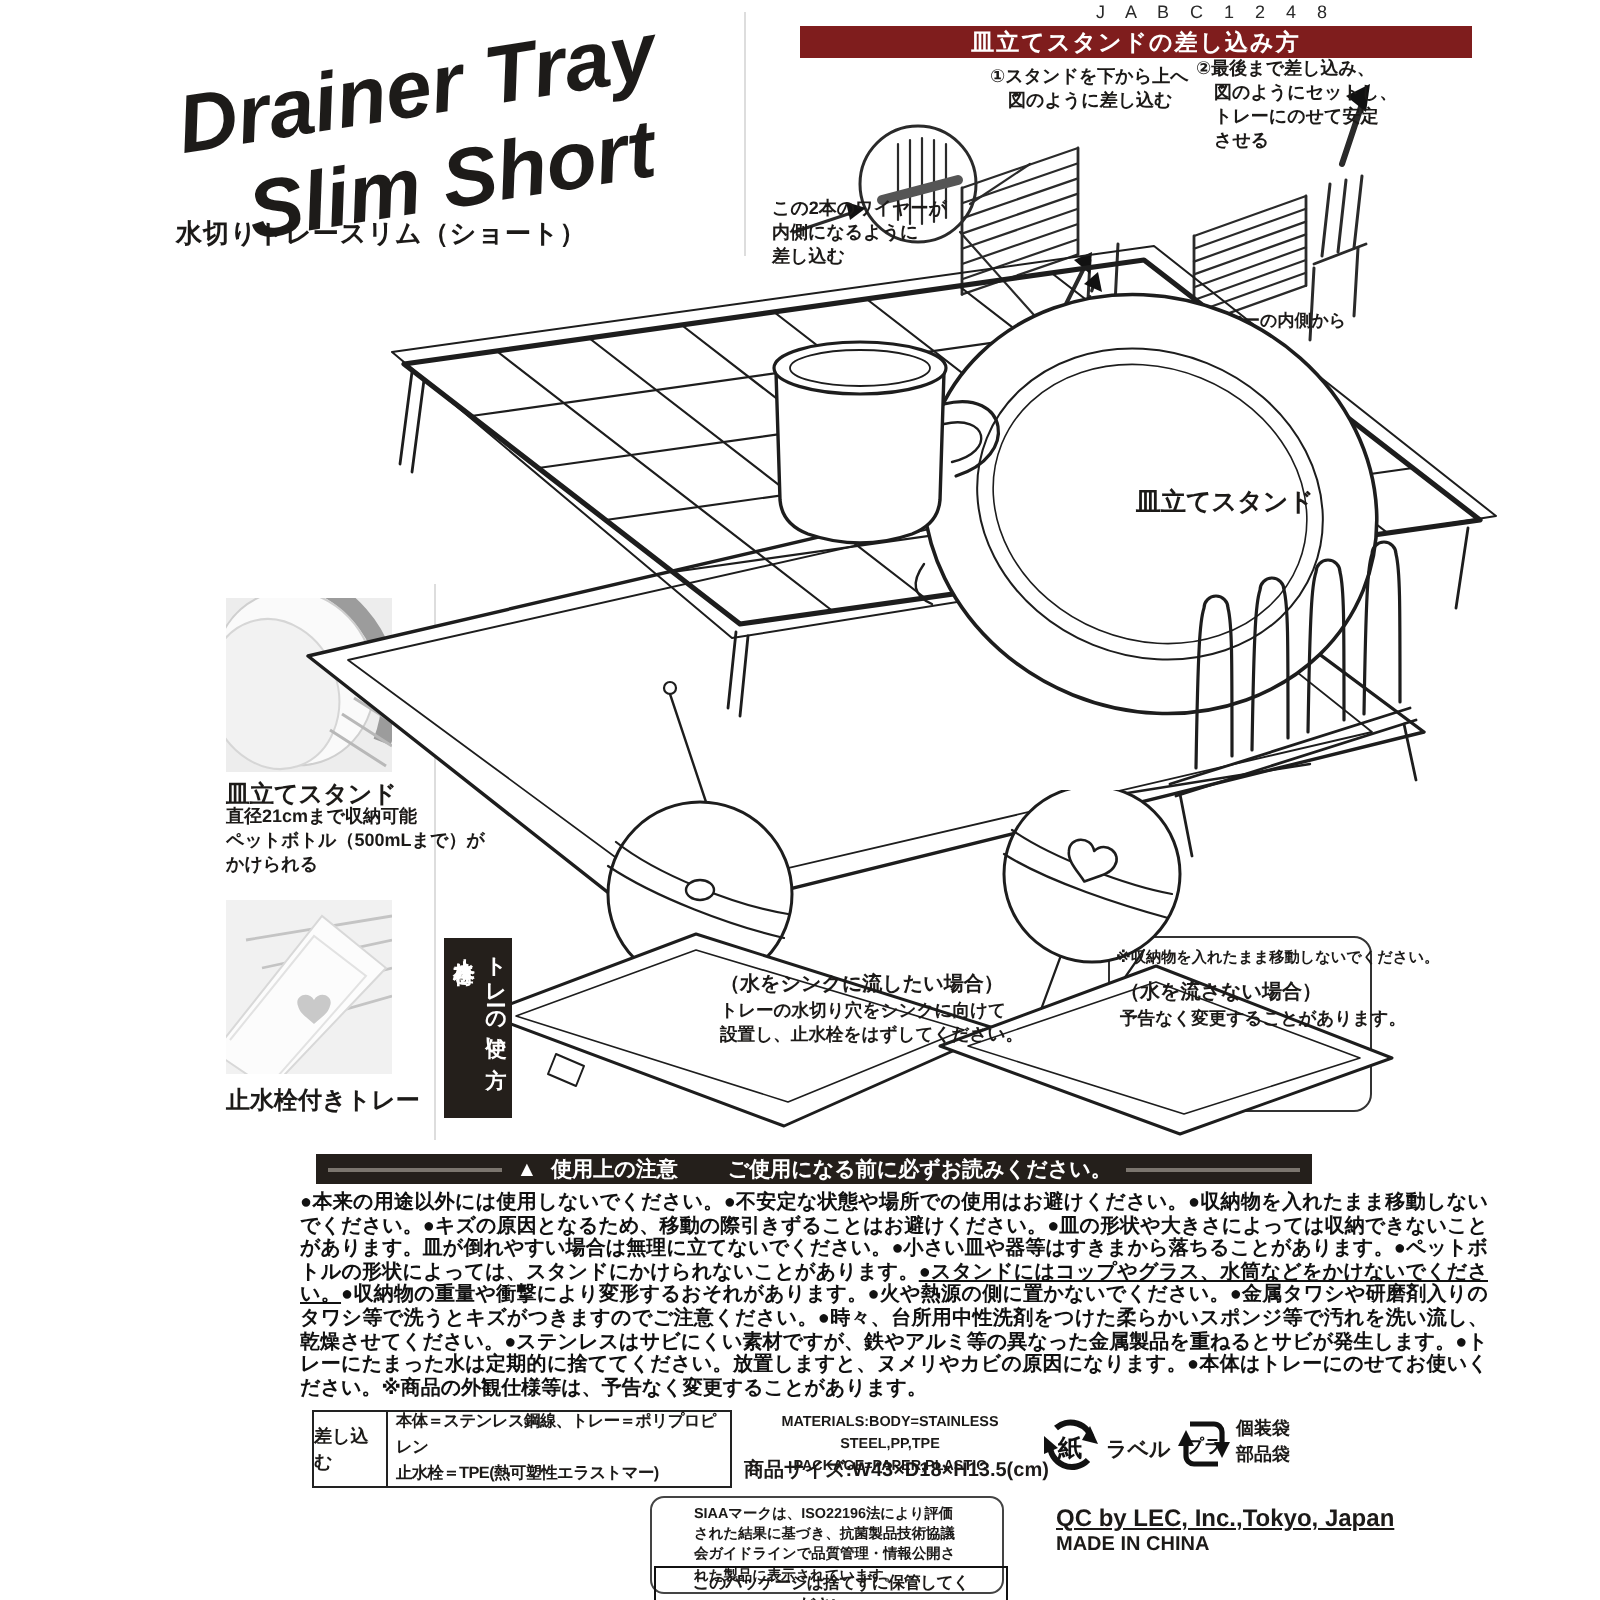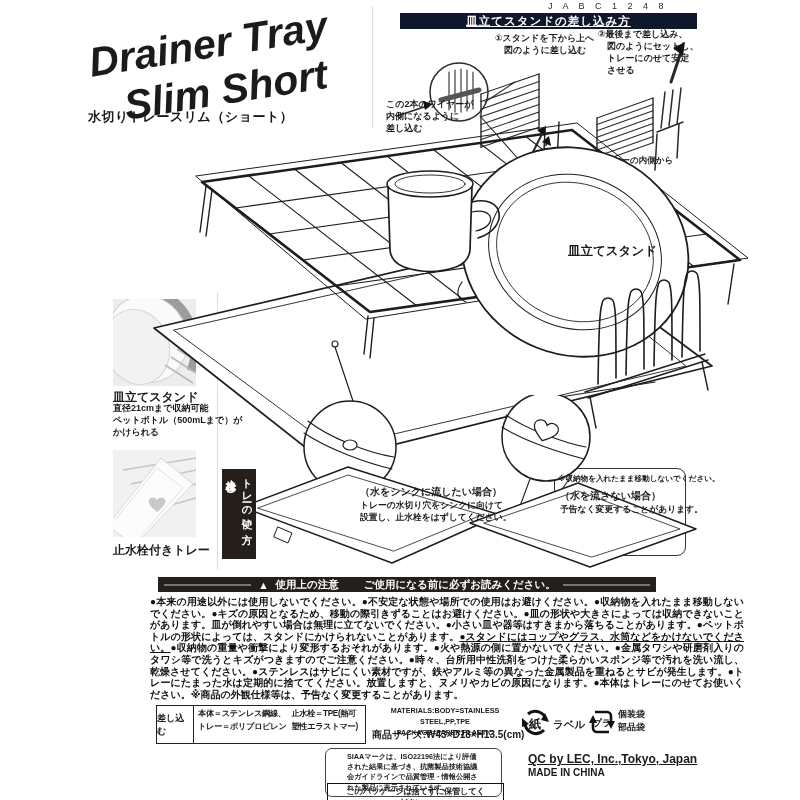--- a/index.html
+++ b/index.html
@@ -4,41 +4,41 @@
 <style>
   html,body{margin:0;padding:0;background:#fff;}
   #page{position:relative;width:800px;height:800px;background:#fff;overflow:hidden;
         font-family:"Liberation Sans","DejaVu Sans",sans-serif;color:#1c1a18;}
   .abs{position:absolute;}
   .pre{white-space:pre-line;}
   .b{font-weight:bold;text-align:center;}
   svg text{font-family:"Liberation Sans","DejaVu Sans",sans-serif;}
   
   .code{left:548px;top:1px;width:145px;font-size:9px;letter-spacing:4px;color:#2a2a2a;}
-  .tr-header{left:400px;top:13px;width:297px;height:16px;background:#0f172a;color:#fff;
-             font-size:11.5px;font-weight:bold;display:flex;align-items:center;justify-content:center;letter-spacing:1px;text-decoration:underline;}
+  .tr-header{left:400px;top:13px;width:336px;height:16px;background:#7f1d1d;color:#fff;
+             font-size:11.5px;font-weight:bold;display:flex;align-items:center;justify-content:center;letter-spacing:1px;}
   .note{font-size:9px;line-height:1.32;font-weight:600;}
   .small-note{font-size:8.5px;line-height:1.3;font-weight:600;}
   
   .vbanner{left:222px;top:469px;width:34px;height:90px;background:#241f1b;color:#fff;
            display:flex;flex-direction:row;justify-content:center;gap:1px;padding:2px 0;box-sizing:border-box;z-index:6;}
   .vbanner span{writing-mode:vertical-rl;text-orientation:upright;font-size:10.5px;font-weight:bold;letter-spacing:1px;line-height:15px;}
   
   .caution-bar{left:158px;top:577px;width:498px;height:15px;background:#241f1b;color:#fff;
                display:flex;align-items:center;gap:7px;padding:0 6px;box-sizing:border-box;z-index:6;}
   .caution-bar .rule{flex:1;height:2px;background:#7b756e;}
   .caution-bar .t{font-size:10.5px;font-weight:bold;white-space:nowrap;}
   .caution-body{left:150px;top:596px;width:594px;font-size:10px;line-height:11.6px;
                 font-weight:600;text-align:justify;z-index:5;color:#111;}
   .caution-body .emph{font-weight:800;text-decoration:underline;}
   
   .mat-table{left:156px;top:705px;width:210px;height:39px;border:1.2px solid #222;display:flex;z-index:5;box-sizing:border-box;}
   .mat-table .c1{width:36px;border-right:1.2px solid #222;display:flex;align-items:center;justify-content:center;
                  font-size:9px;font-weight:600;}
-  .mat-table .c2{flex:1;display:flex;flex-direction:row;justify-content:center;padding:2px 4px;
+  .mat-table .c2{flex:1;display:flex;flex-direction:column;justify-content:center;padding:2px 4px;
                  font-size:8.2px;line-height:1.55;font-weight:600;letter-spacing:-0.3px;}
   .en-lines{left:370px;top:706px;width:150px;text-align:center;font-size:7.2px;line-height:1.5;font-weight:600;z-index:5;}
   .size-line{left:372px;top:728px;font-size:10px;font-weight:bold;z-index:5;}
   .mark-label{font-size:10.5px;font-weight:600;}
   
   .siaa-box{left:325px;top:748px;width:177px;border:1px solid #444;border-radius:7px;
             padding:3px 21px;font-size:7.2px;line-height:1.42;font-weight:600;box-sizing:border-box;z-index:5;}
   .keep-box{left:327px;top:783px;width:177px;border:1.6px solid #111;padding:2px 16px;
             text-align:center;font-size:8.4px;font-weight:bold;box-sizing:border-box;z-index:5;letter-spacing:-0.4px;}
   .fold{background:#ddd;width:1px;z-index:0;}

